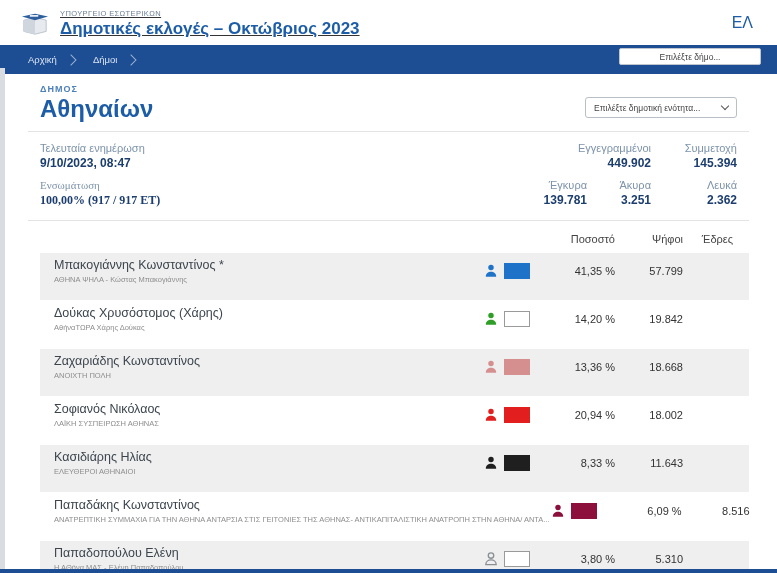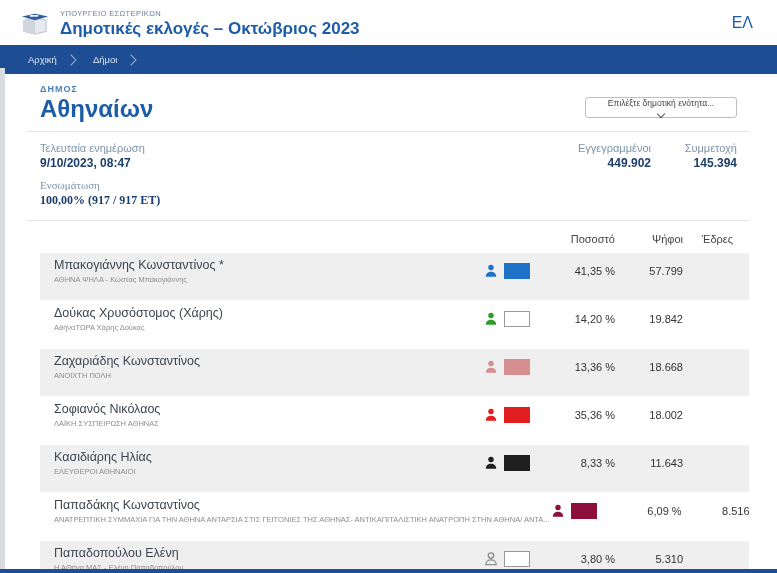--- a/index.html
+++ b/index.html
@@ -8,36 +8,36 @@
     font-family:"Liberation Sans","DejaVu Sans",sans-serif;
     background:#ffffff; color:#333; position:relative; overflow:hidden;
   }
   
   .edge-left { position:absolute; left:0; top:68px; bottom:0; width:5px; background:#d9dde2; z-index:5; }
   .edge-bottom { position:absolute; left:0; bottom:0; width:777px; height:4px; background:#1d4e94; z-index:6; }
 
   
   .topbar { height:45px; background:#fff; display:flex; align-items:center; padding:0 18px 0 20px; }
   .logo { width:30px; height:28px; margin-right:10px; flex:0 0 auto; }
-  .brand { flex:1; }
+  .brand { flex:1;text-decoration:underline; }
   .ministry { font-size:7.5px; color:#6b7f96; letter-spacing:.4px; margin-top:2px; }
   .site-title { font-size:17px; font-weight:700; color:#1d5da8; margin-top:1px; }
   .lang { font-size:16px; color:#1d5da8; cursor:pointer; padding:4px 6px; }
 
   
   .navbar { height:29px; background:#1d4e94; display:flex; align-items:center; padding-left:28px; position:relative; }
   .crumb { color:#dbe4f2; font-size:9.5px; margin-right:10px; cursor:pointer; }
   .crumb-sep { width:8px; height:8px; border-top:1px solid rgba(255,255,255,.55); border-right:1px solid rgba(255,255,255,.55); transform:rotate(45deg); margin-right:18px; flex:0 0 auto; }
   .muni-picker { position:absolute; right:16px; top:3px; width:142px; height:17px; background:#fff; border:1px solid #bfc6cf; border-radius:2px; font-size:8.5px; color:#444; display:flex; align-items:center; justify-content:center; cursor:pointer; }
 
   
   .muni-head { display:flex; align-items:center; justify-content:space-between; padding:10px 40px 8px 40px; }
   .muni-label { font-size:9px; font-weight:700; color:#4d80b8; letter-spacing:1px; }
   .muni-name { font-size:24px; font-weight:700; color:#1d5da8; margin-top:1px; }
-  .unit-select { margin-top:8px; width:152px; height:21px; border:1px solid #b9bfc7; border-radius:3px; background:#fff; font-size:8.5px; color:#444; display:flex; align-items:center; justify-content:space-between; padding:0 8px; cursor:pointer;flex-direction:column; }
+  .unit-select { margin-top:8px; width:152px; height:21px; border:1px solid #b9bfc7; border-radius:3px; background:#fff; font-size:8.5px; color:#444; display:flex; align-items:center; justify-content:space-between; padding:0 8px; cursor:pointer; }
   .chev { width:6px; height:6px; border-right:1.4px solid #555; border-bottom:1.4px solid #555; transform:rotate(45deg); margin-top:-3px; }
 
   .divider { border-top:1px solid #e3e3e3; margin:0 28px; }
 
   
   .stats { display:flex; justify-content:space-between; padding:10px 40px 12px 40px; }
   .stat-label { font-size:11px; color:#7d93ab; }
   .stat-value { font-size:12px; font-weight:700; color:#1c3e6e; margin-top:2px; }
   .stats-left .pair + .pair { margin-top:9px;font-family:Liberation Serif, serif; }
   .stats-right { display:flex; flex-direction:column; align-items:flex-end; gap:9px; }
@@ -88,20 +88,21 @@
     <div class="site-title">Δημοτικές εκλογές – Οκτώβριος 2023</div>
   </div>
   <div class="lang">ΕΛ</div>
 </div>
 
 <div class="navbar">
   <span class="crumb">Αρχική</span>
   <span class="crumb-sep"></span>
   <span class="crumb">Δήμοι</span>
   <span class="crumb-sep"></span>
+  <div class="muni-picker">Επιλέξτε δήμο...</div>
 </div>
 
 <div class="muni-head">
   <div>
     <div class="muni-label">ΔΗΜΟΣ</div>
     <div class="muni-name">Αθηναίων</div>
   </div>
   <div class="unit-select">
     <span>Επιλέξτε δημοτική ενότητα...</span>
     <span class="chev"></span>
@@ -123,20 +124,34 @@
   </div>
   <div class="stats-right">
     <div class="srow srow-1">
       <div class="scell">
         <div class="stat-label">Εγγεγραμμένοι</div>
         <div class="stat-value">449.902</div>
       </div>
       <div class="scell">
         <div class="stat-label">Συμμετοχή</div>
         <div class="stat-value">145.394</div>
+      </div>
+    </div>
+    <div class="srow srow-2">
+      <div class="scell">
+        <div class="stat-label">Έγκυρα</div>
+        <div class="stat-value">139.781</div>
+      </div>
+      <div class="scell">
+        <div class="stat-label">Άκυρα</div>
+        <div class="stat-value">3.251</div>
+      </div>
+      <div class="scell">
+        <div class="stat-label">Λευκά</div>
+        <div class="stat-value">2.362</div>
       </div>
     </div>
   </div>
 </div>
 
 <div class="divider"></div>
 
 <div class="results">
   <div class="thead">
     <div></div>
@@ -210,21 +225,21 @@
     </div>
     <div class="icons">
       <span class="person" style="color: rgb(227, 30, 30);">
         <svg viewBox="0 0 24 24" width="16" height="16">
           <circle cx="12" cy="6.8" r="4.1" fill="currentColor"></circle>
           <path d="M4.2 20.5c0-4.3 3.5-7.2 7.8-7.2s7.8 2.9 7.8 7.2z" fill="currentColor"></path>
         </svg>
       </span>
       <span class="square" style="background: rgb(227, 30, 30); border-color: rgb(227, 30, 30);"></span>
     </div>
-    <div class="cell pct">35,36 %</div>
+    <div class="cell pct">20,94 %</div>
     <div class="cell votes">18.002</div>
     <div class="cell seats"></div>
   </div>
 
   <div class="row">
     <div class="row-text">
       <div class="cand-name">Κασιδιάρης Ηλίας</div>
       <div class="cand-party">ΕΛΕΥΘΕΡΟΙ ΑΘΗΝΑΙΟΙ</div>
     </div>
     <div class="icons">

